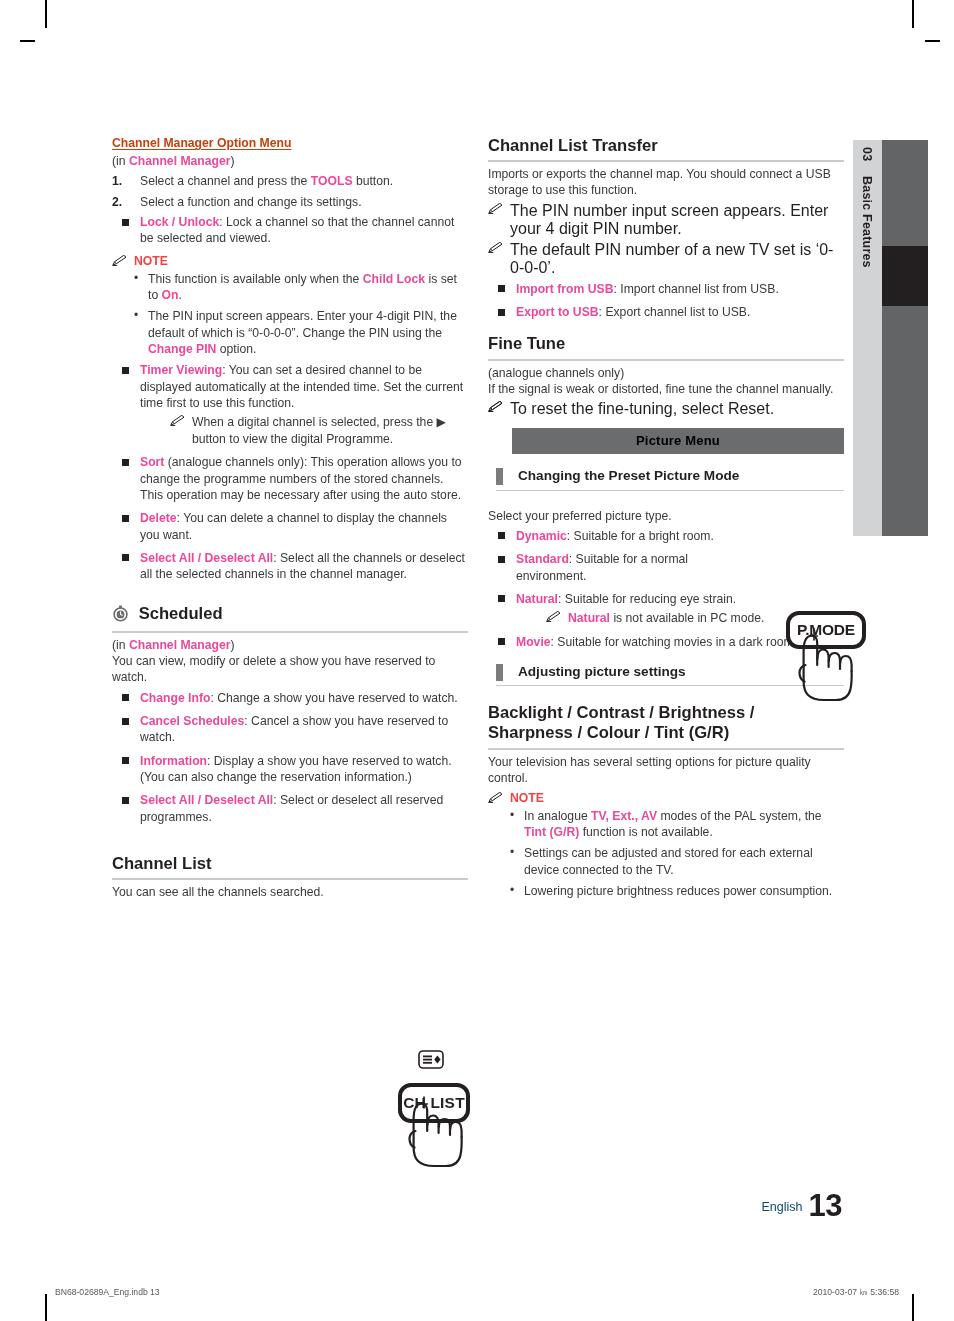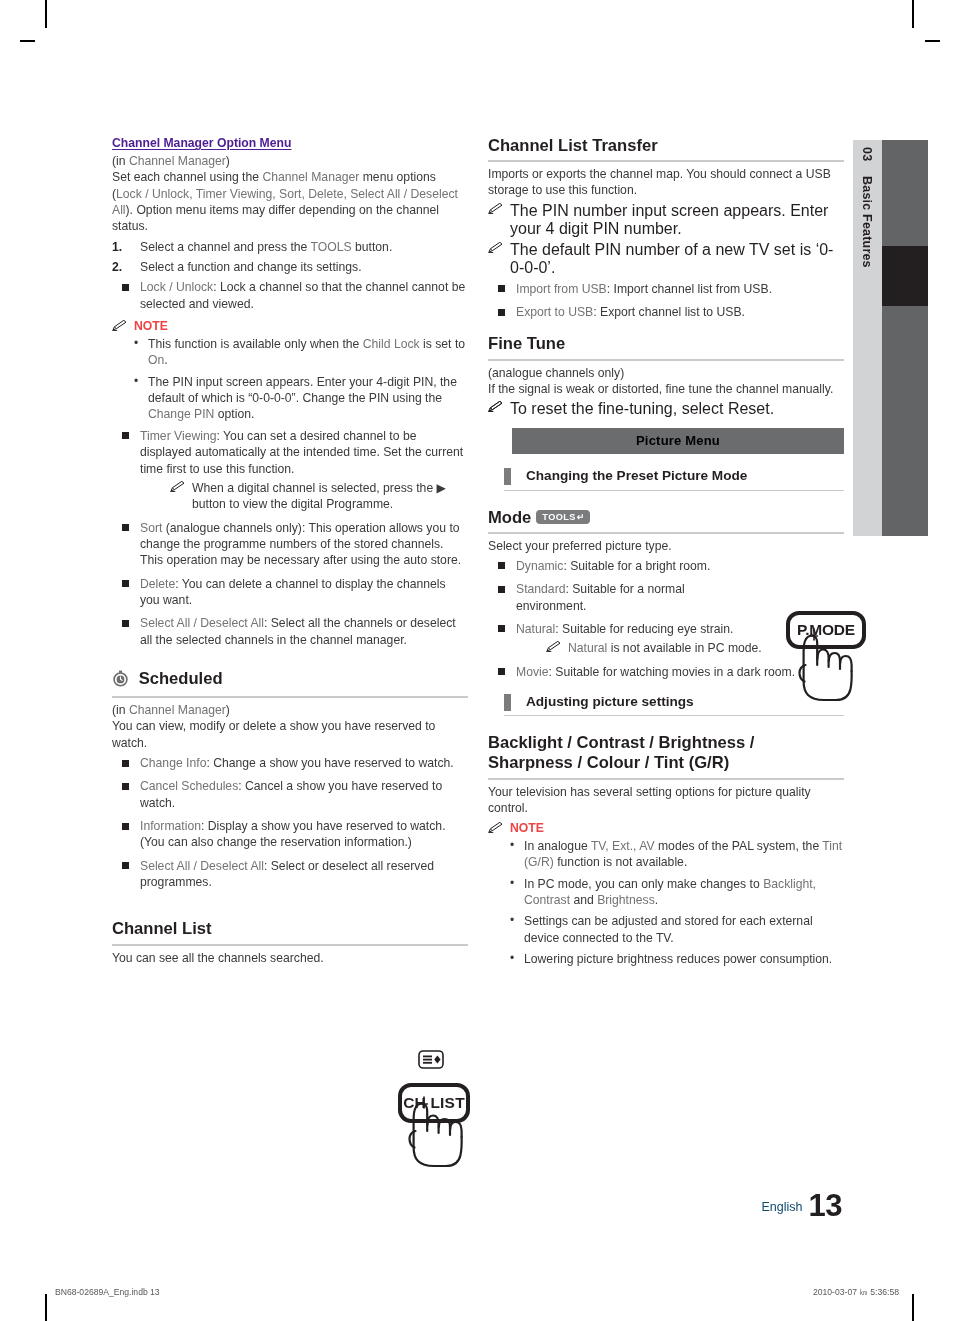--- a/index.html
+++ b/index.html
@@ -39,37 +39,37 @@
   }
   .side-tab-bar { position: absolute; left: 29px; top: 0; width: 46px; height: 396px; background: #636466; }
   .side-tab-bar-active { position: absolute; left: 29px; top: 106px; width: 46px; height: 60px; background: #231f20; }
 
   
   .col { position: absolute; top: 136px; width: 356px; }
   .col-left { left: 112px; }
   .col-right { left: 488px; }
 
   p, li, div.txt { font-size: 12.2px; line-height: 1.34; color: #3a3a3c; }
-  b, strong { color: #737373; font-weight: normal; }
+  b, strong { color: #ec4899; font-weight: bold; }
 
   
   h2.sec {
     font-size: 16.6px; font-weight: bold; color: #231f20;
     margin: 0 0 4px 0; padding: 0 0 5px 0;
     border-bottom: 2px solid #c9cacc;
     line-height: 1.15;
   }
   h2.sec.two-line { line-height: 1.2; }
   h3.subhead {
-    font-size: 12.2px; font-weight: bold; color: #4c1d95;
+    font-size: 12.2px; font-weight: bold; color: #c2410c;
     margin: 0 0 3px 0; text-decoration: underline; text-underline-offset: 2px;
   }
   h3.bar-head {
     font-size: 13.6px; font-weight: bold; color: #231f20;
-    margin: 0 0 3px 16px; padding: 0 0 5px 22px;
+    margin: 0 0 3px 8px; padding: 0 0 5px 22px;
     border-bottom: 1.5px solid #c9cacc;
     position: relative; line-height: 1.2;
   }
   h3.bar-head::before {
     content: ""; position: absolute; left: 0; top: 0px;
     width: 7px; height: 17px; background: #7b7c7e;
   }
 
   .para { margin: 0 0 3px 0; }
   .tight { margin: 0; }
@@ -180,21 +180,20 @@
   <div class="side-tab-bar"></div>
   <div class="side-tab-bar-active"></div>
 </div>
 
 <div class="col col-left">
 
   <h3 class="subhead">Channel Manager Option Menu</h3>
 
   <p class="para tight"><span>(in </span><b>Channel Manager</b><span>)</span></p>
 
-  <p class="para"><span>Set each channel using the </span><b>Channel Manager</b><span> menu options (</span><b>Lock / Unlock, Timer Viewing, Sort, Delete, Select All / Deselect All</b><span>). Option menu items may differ depending on the channel status.</span></p>
 
   <ol class="num">
     <li><span class="n">1.</span><span>Select a channel and press the </span><b>TOOLS</b><span> button.</span></li>
     <li><span class="n">2.</span><span>Select a function and change its settings.</span></li>
   </ol>
 
   <ul class="sq">
     <li><b>Lock / Unlock</b><span>: Lock a channel so that the channel cannot be selected and viewed.</span></li>
   </ul>
 
@@ -349,21 +348,20 @@
   <div class="gap-s"></div>
 
   <div class="grey-bar">Picture Menu</div>
 
   <div class="gap-m"></div>
 
   <h3 class="bar-head">Changing the Preset Picture Mode</h3>
 
   <div class="gap-m"></div>
 
-  <h2 class="sec"><span>Mode</span><span class="tools-badge"><span>TOOLS</span><span class="arrow">↵</span></span></h2>
 
   <p class="para">Select your preferred picture type.</p>
 
   <ul class="sq" style="width:270px">
     <li><b>Dynamic</b><span>: Suitable for a bright room.</span></li>
     <li><b>Standard</b><span>: Suitable for a normal environment.</span></li>
     <li>
       <b>Natural</b><span>: Suitable for reducing eye strain.</span>
       <div class="pnote indent" style="width:330px">
         <span class="pencil">
@@ -396,21 +394,20 @@
       <svg class="pencil-ico" width="15" height="11" viewBox="0 0 15 11">
           <path d="M1 10 L4.5 8.6 L14 2.2 L11.8 0.3 L2.4 6.8 Z" fill="none" stroke="#231f20" stroke-width="1"></path>
           <path d="M2.4 6.8 L4.5 8.6" stroke="#231f20" stroke-width=".8"></path>
           <path d="M0.3 10.6 L5.2 10.6" stroke="#231f20" stroke-width="1"></path>
         </svg>
     </span>
     <span>NOTE</span>
   </div>
   <ul class="dots">
     <li><span>In analogue </span><b>TV, Ext., AV</b><span> modes of the PAL system, the </span><b>Tint (G/R)</b><span> function is not available.</span></li>
-    <li><span>In PC mode, you can only make changes to </span><b>Backlight, Contrast</b><span> and </span><b>Brightness</b><span>.</span></li>
     <li><span>Settings can be adjusted and stored for each external device connected to the TV.</span></li>
     <li><span>Lowering picture brightness reduces power consumption.</span></li>
   </ul>
 </div>
 
 <div class="keygfx" id="pmode-gfx">
   <div class="key-cap">P.MODE</div>
   <svg width="90" height="100" viewBox="0 0 90 100" style="position:absolute;left:0;top:0;">
     <g fill="none" stroke="#231f20" stroke-width="2.2" stroke-linecap="round" stroke-linejoin="round">
       <path d="M22 28 C20 31 19.5 36 19.6 42 L19.6 70 C19.6 76 21 81 24 84 C28 88 34 89 40 89 L52 89 C60 89 65 85 66.5 78 C67.5 73 67.8 66 67.6 60"></path>

